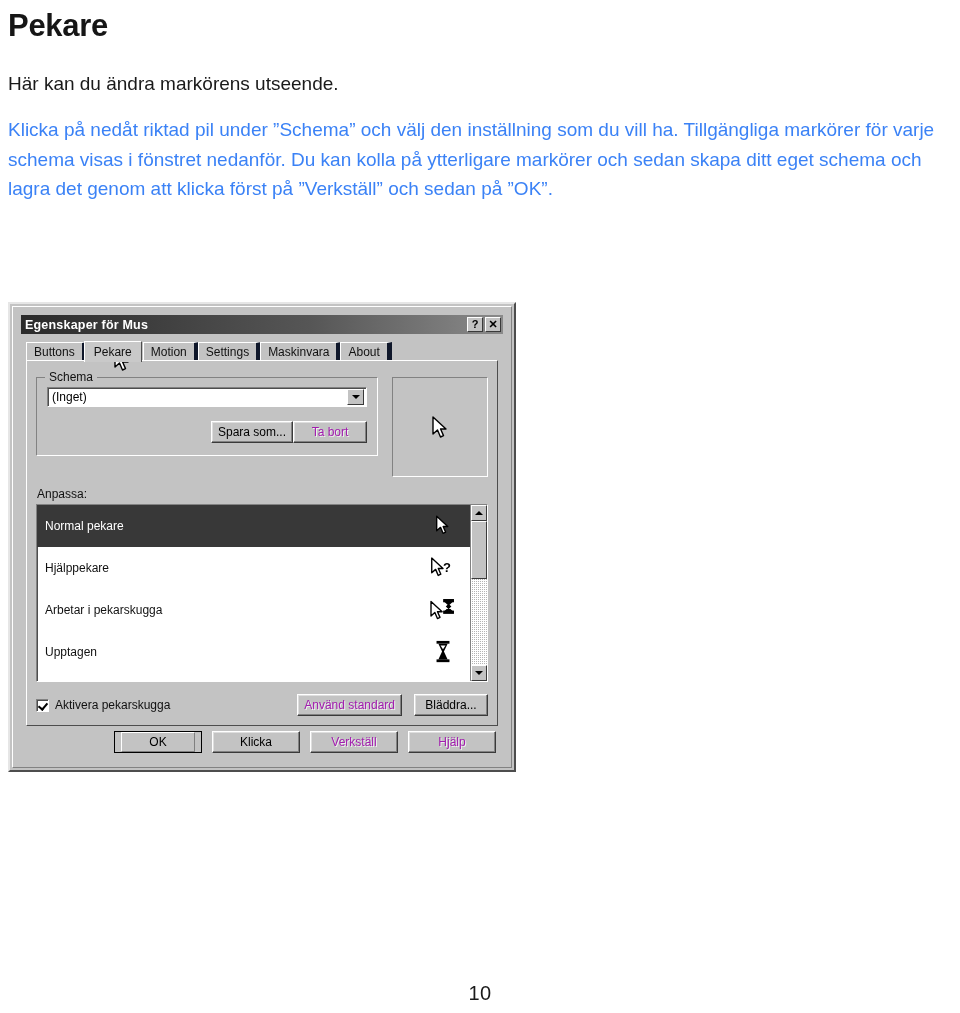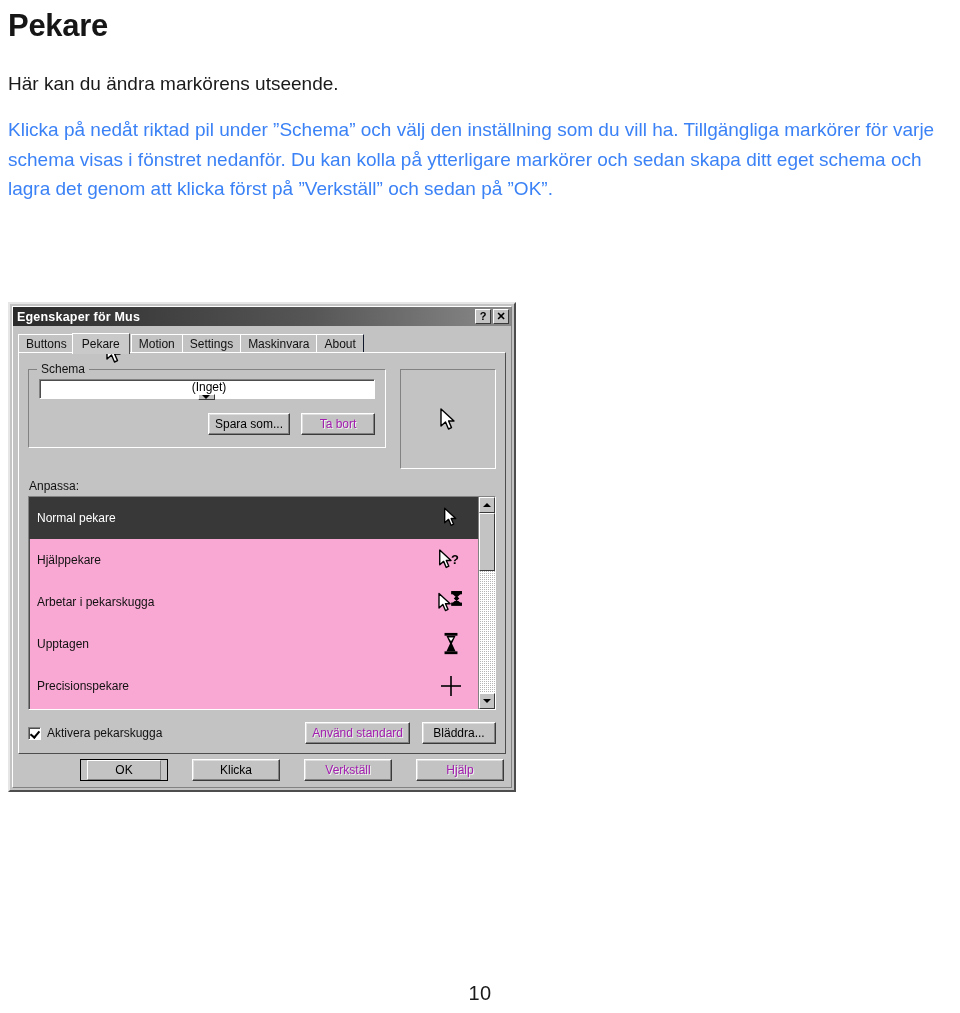--- a/index.html
+++ b/index.html
@@ -59,21 +59,21 @@
     box-sizing: border-box;
     padding: 2px;
     font-size: 11px;
     color: #000;
   }
   .win-inner {
     border-top: 1px solid #ffffff;
     border-left: 1px solid #ffffff;
     border-right: 1px solid #828282;
     border-bottom: 1px solid #828282;
-    padding: 0;
+    padding: 8px;
     background: #c3c3c3;
   }
 
   .titlebar {
     height: 19px;
     background: linear-gradient(to right, #2b2b2b 0%, #565656 60%, #8a8a8a 100%);
     display: flex;
     align-items: center;
     padding: 0 2px 0 4px;
     box-sizing: border-box;
@@ -112,21 +112,21 @@
     position: relative;
     z-index: 3;
   }
   .tab {
     height: 18px;
     line-height: 18px;
     padding: 0 7px;
     background: #c3c3c3;
     border-top: 1px solid #ffffff;
     border-left: 1px solid #ffffff;
-    border-right: 1px solid #0f172a;
+    border-right: 5px solid #0f172a;
     font-size: 12px;
     color: #111;
     box-sizing: border-box;
     margin-right: -1px;
     white-space: nowrap;
   }
   .tab.active {
     height: 21px;
     line-height: 20px;
     margin: 0 1px -2px -2px;
@@ -173,21 +173,20 @@
     display: flex;
     height: 20px;
     background: #ffffff;
     border-top: 1px solid #828282;
     border-left: 1px solid #828282;
     border-right: 1px solid #ffffff;
     border-bottom: 1px solid #ffffff;
     box-shadow: inset 1px 1px 0 #4d4d4d;
     align-items: center;
     box-sizing: border-box;
-    flex-direction: column;
   }
   .combo-text {
     flex: 1;
     padding-left: 4px;
     font-size: 12px;
     color: #000;
     white-space: nowrap;
   }
   .combo-btn {
     width: 17px;
@@ -209,21 +208,21 @@
     border-right: 4px solid transparent;
     border-top: 4px solid #000;
   }
   .arrow-up {
     width: 0; height: 0;
     border-left: 4px solid transparent;
     border-right: 4px solid transparent;
     border-bottom: 4px solid #000;
   }
 
-  .btnrow { display: flex; justify-content: flex-end; gap: 11px; margin-top: 14px; align-items: flex-end; }
+  .btnrow { display: flex; justify-content: flex-end; gap: 0; margin-top: 14px; align-items: flex-end; }
 
   .btn {
     min-width: 74px;
     height: 22px;
     line-height: 20px;
     text-align: center;
     font-size: 12px;
     color: #000;
     background: #c3c3c3;
     border-top: 1px solid #ffffff;
@@ -265,27 +264,27 @@
     border-right: 1px solid #ffffff;
     border-bottom: 1px solid #ffffff;
     position: relative;
     box-sizing: border-box;
   }
 
   .label-anpassa { font-size: 12px; margin: 10px 0 3px 1px; color: #111; }
 
   .listbox {
     display: flex;
-    background: #f9a8d4;
+    background: #ffffff;
     border-top: 1px solid #828282;
     border-left: 1px solid #828282;
     border-right: 1px solid #ffffff;
     border-bottom: 1px solid #ffffff;
     box-shadow: inset 1px 1px 0 #4d4d4d;
-    height: 214px;
+    height: 178px;
     box-sizing: border-box;
     overflow: hidden;
   }
   .list-items { flex: 1; }
   .list-item {
     height: 42px;
     display: flex;
     align-items: center;
     padding: 0 10px 0 8px;
     font-size: 12px;
@@ -359,21 +358,21 @@
     width: 4px; height: 7px;
     border-right: 2px solid #000;
     border-bottom: 2px solid #000;
     transform: rotate(40deg);
   }
   .chk-label { font-size: 12px; color: #111; white-space: nowrap; }
 
   .dialog-footer {
     display: flex;
     justify-content: flex-end;
-    gap: 24px;
+    gap: 10px;
     margin: 4px 7px 6px 7px;
   }
   .dialog-footer .btn { min-width: 88px; }
 
   .cursor-svg { display: block; }
   .cursor-abs { position: absolute; }
 
   .page-number {
     position: absolute;
     left: 0;

